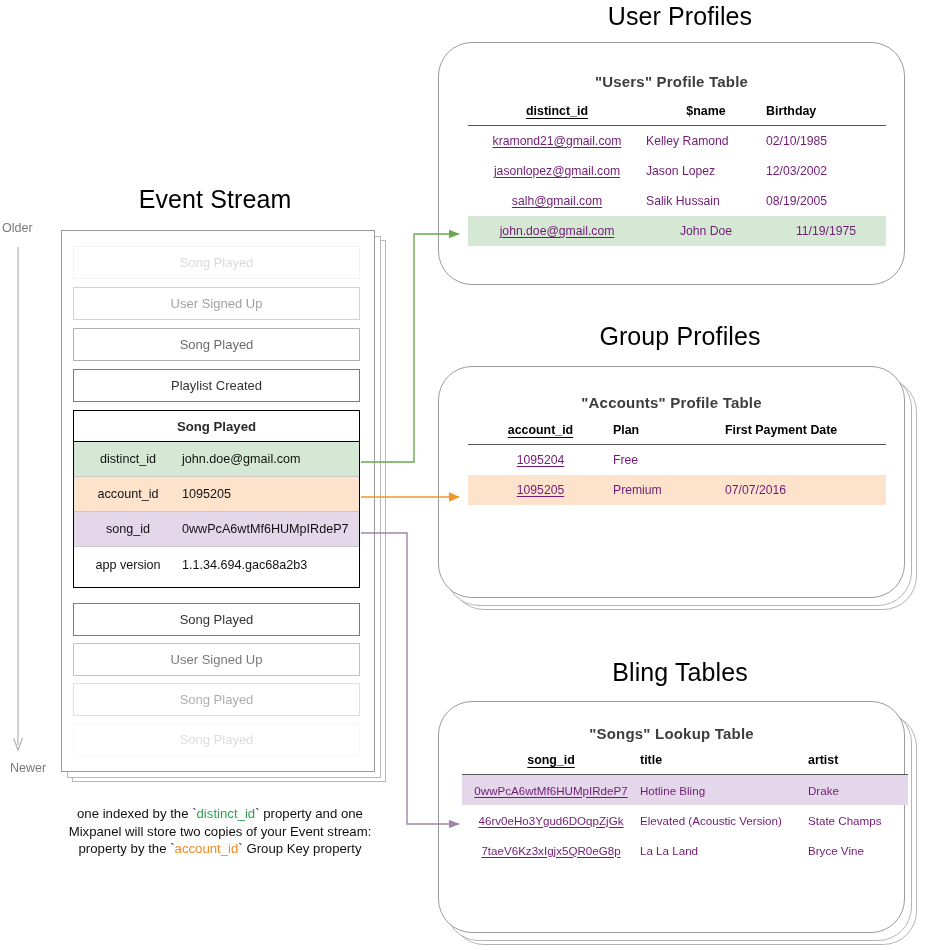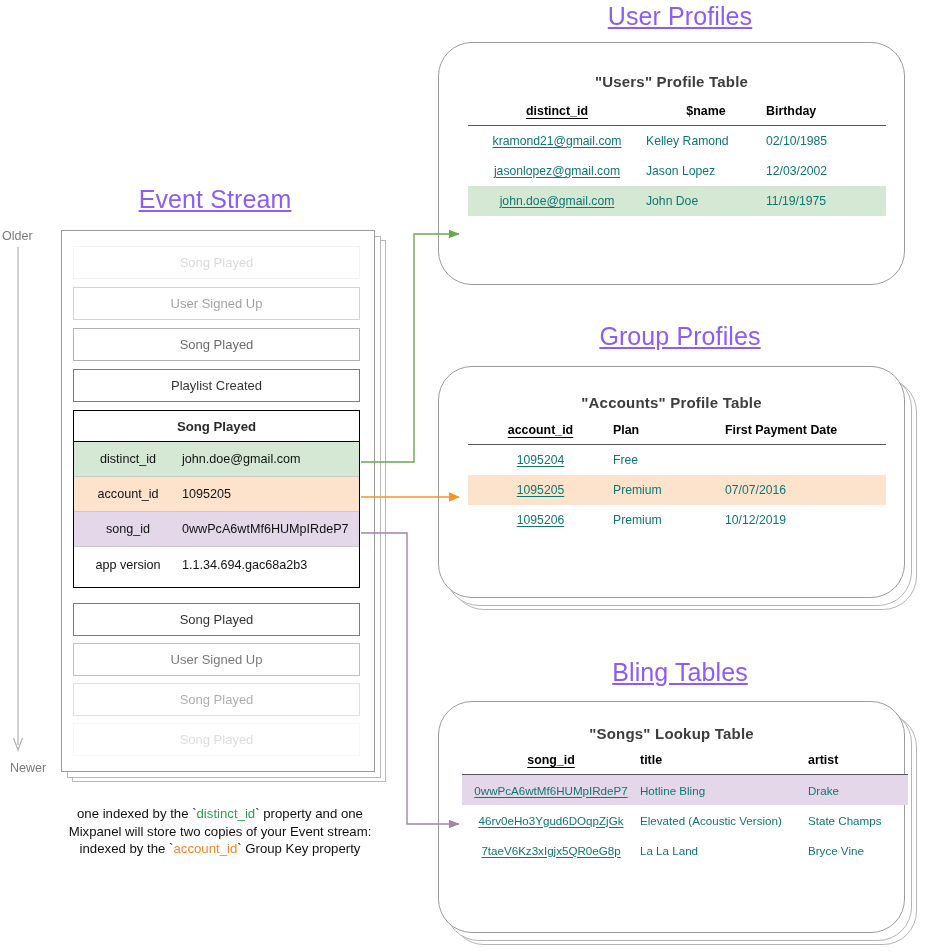--- a/index.html
+++ b/index.html
@@ -11,25 +11,24 @@
     position:relative;
     overflow:hidden;
   }
   .canvas{position:absolute;inset:0;}
 
   
   .section-title{
     position:absolute;
     font-size:25px;
     font-weight:400;
-    color:#8b5cf6;
+    color:#000000;
     text-align:center;
     letter-spacing:.1px;
     white-space:nowrap;
-    text-decoration:underline;
   }
 
   
   .panel{
     position:absolute;
     background:#ffffff;
     border:1.6px solid #9b9b9b;
     border-radius:34px;
     box-sizing:border-box;
   }
@@ -68,27 +67,27 @@
   table.data th .u{
     text-decoration:underline;
     text-underline-offset:2.5px;
   }
   table.data thead tr{border-bottom:1.4px solid #555;}
   table.data td{
     padding:0;
     height:30px;
     vertical-align:middle;
     white-space:nowrap;
-    color:#0f766e;
+    color:#701a75;
   }
   table.data td.idcol span{
     text-decoration:underline;
     text-underline-offset:2px;
   }
-  .row-green td{background:#d5e8d4;}
+  .row-green td{background:#d5e8d4;text-align:center;}
   .row-orange td{background:#fde3cc;}
   .row-purple td{background:#e5d7ea;}
 
   
   .stream-frame{
     position:absolute;
     background:#ffffff;
     border:1.5px solid #9b9b9b;
     box-sizing:border-box;
   }
@@ -165,21 +164,21 @@
 <div class="canvas">
 
   <div class="section-title" style="left:555px;top:2px;width:250px;">User Profiles</div>
 
   <div class="section-title" style="left:90px;top:185px;width:250px;">Event Stream</div>
 
   <div class="section-title" style="left:555px;top:322px;width:250px;">Group Profiles</div>
 
   <div class="section-title" style="left:555px;top:658px;width:250px;">Bling Tables</div>
 
-  <div class="axis-label" style="left:2px;top:221px;margin-top:8px;">Older</div>
+  <div class="axis-label" style="left:2px;top:221px;">Older</div>
   <div class="axis-label" style="left:10px;top:761px;">Newer</div>
 
   <div class="stream-layer" style="left:72px;top:240px;width:314px;height:542px;"></div>
   <div class="stream-layer" style="left:67px;top:236px;width:314px;height:542px;"></div>
   <div class="stream-frame" style="left:61px;top:230px;width:314px;height:542px;"></div>
 
   <div class="evt" style="left:73px;top:246px;width:287px;height:33px;border:1px solid #bbb;opacity:0.16;">
     <span>Song Played</span>
   </div>
   <div class="evt" style="left:73px;top:287px;width:287px;height:33px;border:1px solid #999;opacity:0.42;">
@@ -243,20 +242,25 @@
       <tr>
         <td class="idcol" style="text-align:center;"><span>kramond21@gmail.com</span></td>
         <td>Kelley Ramond</td>
         <td>02/10/1985</td>
       </tr>
       <tr>
         <td class="idcol" style="text-align:center;"><span>jasonlopez@gmail.com</span></td>
         <td>Jason Lopez</td>
         <td>12/03/2002</td>
       </tr>
+      <tr>
+        <td class="idcol" style="text-align:center;"><span>salh@gmail.com</span></td>
+        <td>Salik Hussain</td>
+        <td>08/19/2005</td>
+      </tr>
       <tr class="row-green">
         <td class="idcol" style="text-align:center;"><span>john.doe@gmail.com</span></td>
         <td>John Doe</td>
         <td>11/19/1975</td>
       </tr>
     </tbody>
   </table>
 
   <div class="panel-shadowlayer" style="left:450px;top:378px;width:467px;height:232px;"></div>
   <div class="panel-shadowlayer" style="left:445px;top:374px;width:467px;height:232px;"></div>
@@ -279,25 +283,20 @@
       <tr>
         <td class="idcol" style="text-align:center;"><span>1095204</span></td>
         <td>Free</td>
         <td></td>
       </tr>
       <tr class="row-orange">
         <td class="idcol" style="text-align:center;"><span>1095205</span></td>
         <td>Premium</td>
         <td>07/07/2016</td>
       </tr>
-      <tr>
-        <td class="idcol" style="text-align:center;"><span>1095206</span></td>
-        <td>Premium</td>
-        <td>10/12/2019</td>
-      </tr>
     </tbody>
   </table>
 
   <div class="panel-shadowlayer" style="left:450px;top:713px;width:467px;height:232px;"></div>
   <div class="panel-shadowlayer" style="left:445px;top:709px;width:467px;height:232px;"></div>
   <div class="panel" style="left:438px;top:701px;width:467px;height:232px;"></div>
 
   <div class="tbl-title" style="left:438px;top:725px;width:467px;">"Songs" Lookup Table</div>
 
   <table class="data" style="left:462px;top:753px;width:446px;font-size:11.6px;">
@@ -326,21 +325,21 @@
         <td class="idcol" style="text-align:center;"><span>7taeV6Kz3xIgjx5QR0eG8p</span></td>
         <td>La La Land</td>
         <td>Bryce Vine</td>
       </tr>
     </tbody>
   </table>
 
   <div class="caption" style="left:40px;top:805px;width:360px;">
     <div><span>one indexed by the `</span><span class="cap-green">distinct_id</span><span>` property and one</span></div>
     <div>Mixpanel will store two copies of your Event stream:</div>
-    <div><span>indexed by the `</span><span class="cap-orange">account_id</span><span>` Group Key property</span></div>
+    <div><span>property by the `</span><span class="cap-orange">account_id</span><span>` Group Key property</span></div>
   </div>
 
   <svg class="overlay">
     <defs>
       <marker id="ah-green" markerWidth="9" markerHeight="9" refX="7.5" refY="3.2" orient="auto" markerUnits="strokeWidth">
         <path d="M0,0 L8,3.2 L0,6.4 z" fill="#6aa84f"></path>
       </marker>
       <marker id="ah-orange" markerWidth="8" markerHeight="8" refX="6.5" refY="3" orient="auto" markerUnits="strokeWidth">
         <path d="M0,0 L7,3 L0,6 z" fill="#f0962b"></path>
       </marker>

